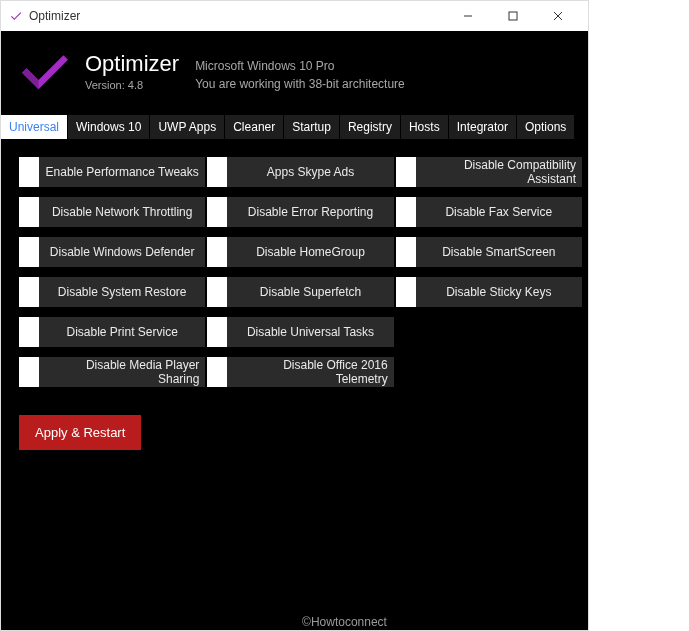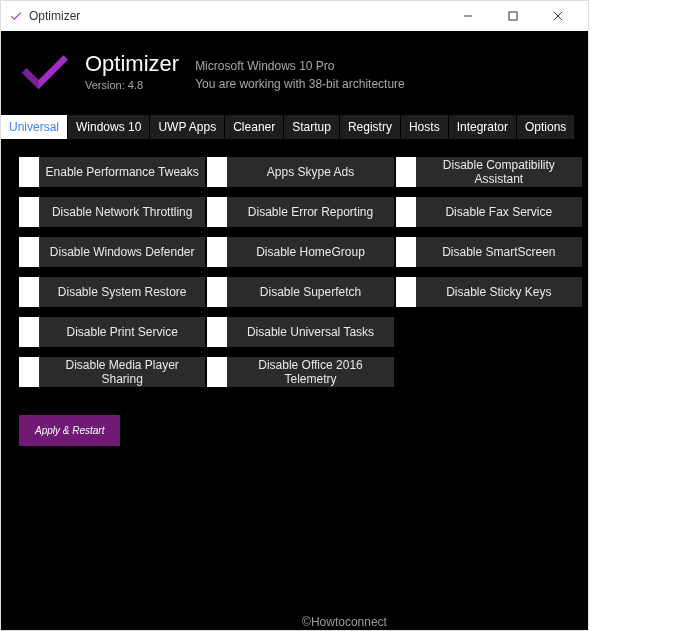--- a/index.html
+++ b/index.html
@@ -19,22 +19,22 @@
     .header-info { margin-left: 16px; display: flex; flex-direction: column; justify-content: center; margin-top: 8px; }
     .info-line { color: #a8a8a8; font-size: 12px; line-height: 1.5; }
     .tabs { display: flex; background: #000; }
     .tab { padding: 5px 8px; font-size: 12px; color: #fff; background: #1e1e1e; border-right: 1px solid #000; cursor: pointer; }
     .tab.active { background: #fff; color: #3b82f6; }
     .content { flex: 1; background: #000; padding: 18px 6px 18px 18px; }
     .grid { display: flex; gap: 2px; }
     .col { display: flex; flex-direction: column; gap: 10px; width: 222px; }
     .opt { display: flex; align-items: stretch; height: 30px; }
     .opt-check { width: 20px; height: 30px; background: #fff; flex-shrink: 0; }
-    .opt-label { flex: 1; background: #2b2b2b; color: #eaeaea; font-size: 12px; display: flex; align-items: center; justify-content: center; padding: 0 6px; text-align: center; }
-    .apply-btn { margin-top: 28px; background: #701a75; color: #fff; padding: 10px 16px; font-size: 10px; border: none; display: inline-block; cursor: pointer; font-style: italic; }
+    .opt-label { flex: 1; background: #2b2b2b; color: #eaeaea; font-size: 12px; display: flex; align-items: center; justify-content: center; padding: 0 6px; text-align: right; }
+    .apply-btn { margin-top: 28px; background: #b91c1c; color: #fff; padding: 10px 16px; font-size: 13px; border: none; display: inline-block; cursor: pointer; }
     .watermark { position: absolute; bottom: 2px; left: 50%; transform: translateX(-50%); color: #9a9a9a; font-size: 12px; }
   </style>
 </head>
 <body>
 
 <div class="window">
 
   <div class="titlebar">
     <span class="titlebar-icon">
       <svg viewBox="0 0 24 24" width="14" height="14">

